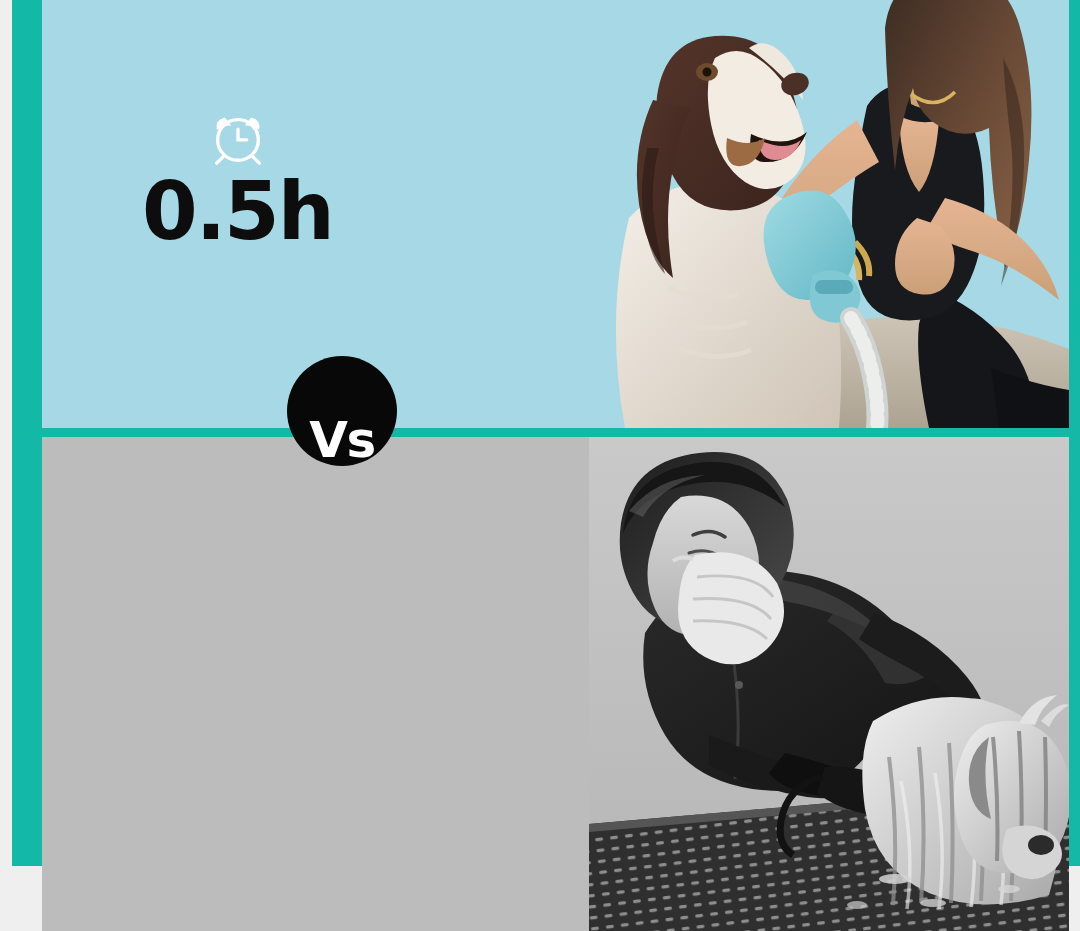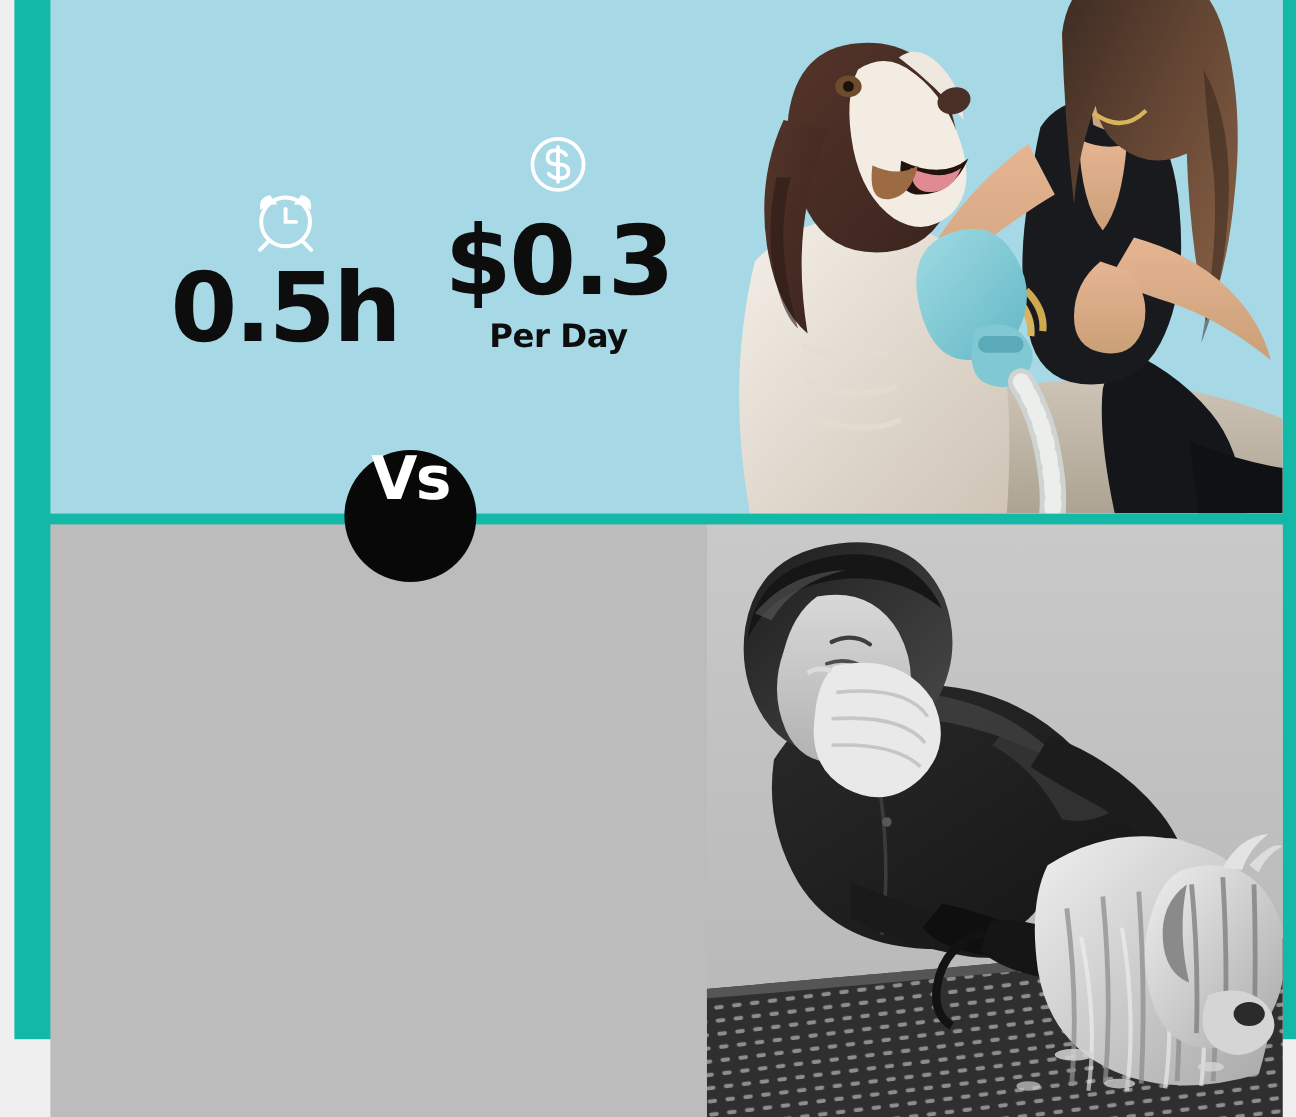--- a/index.html
+++ b/index.html
@@ -102,27 +102,27 @@
 
   
   .stat-time-top  { margin-right: 22px; }
   .stat-time-top  .icon  { margin-left: 2px; }
   .stat-money-top .icon  { margin-bottom: 12px; }
 
   
   .vs-badge {
     position: absolute;
     left: 275px;
-    top: 375px;
+    top: 356px;
     width: 110px;
     height: 110px;
     border-radius: 50%;
     background: #080808;
     display: flex;
-    align-items: flex-start;
+    align-items: flex-end;
     justify-content: center;
     z-index: 40;
   }
   .vs-badge span {
     font-family: "DejaVu Sans", sans-serif;
     font-weight: 700;
     font-size: 50px;
     color: #ffffff;
     letter-spacing: -1.5px;
     line-height: 1;
@@ -269,33 +269,20 @@
               <path d="M18 13 q-8 2 -7 10 q6 -4 12 -4 z" fill="#ffffff" stroke-width="2"></path>
               <path d="M46 13 q8 2 7 10 q-6 -4 -12 -4 z" fill="#ffffff" stroke-width="2"></path>
               <path d="M17 52 l-7 7"></path>
               <path d="M47 52 l7 7"></path>
             </g>
           </svg>
         </span>
         <span class="value">0.5h</span>
       </div>
 
-      <div class="stat stat-money-top">
-        <span class="icon">
-          <svg viewBox="0 0 64 64" aria-hidden="true">
-            <g fill="none" stroke="#ffffff" stroke-width="3.2" stroke-linecap="round">
-              <circle cx="32" cy="32" r="22"></circle>
-              <path d="M32 17 v30"></path>
-              <path d="M39 24 q-3 -4 -9 -4 q-7 0 -7 6 q0 6 9 6 q9 0 9 6 q0 6 -8 6 q-6 0 -9 -4"></path>
-            </g>
-          </svg>
-        </span>
-        <span class="value">$0.3</span>
-        <span class="label">Per Day</span>
-      </div>
 
     </div>
   </div>
 
   <div class="card card-bottom">
 
     <div class="photo photo-bottom">
       <svg viewBox="0 0 480 500" width="480" height="500" aria-hidden="true">
         <defs>
           <linearGradient id="bwWall" x1="0" y1="0" x2="0" y2="1">

